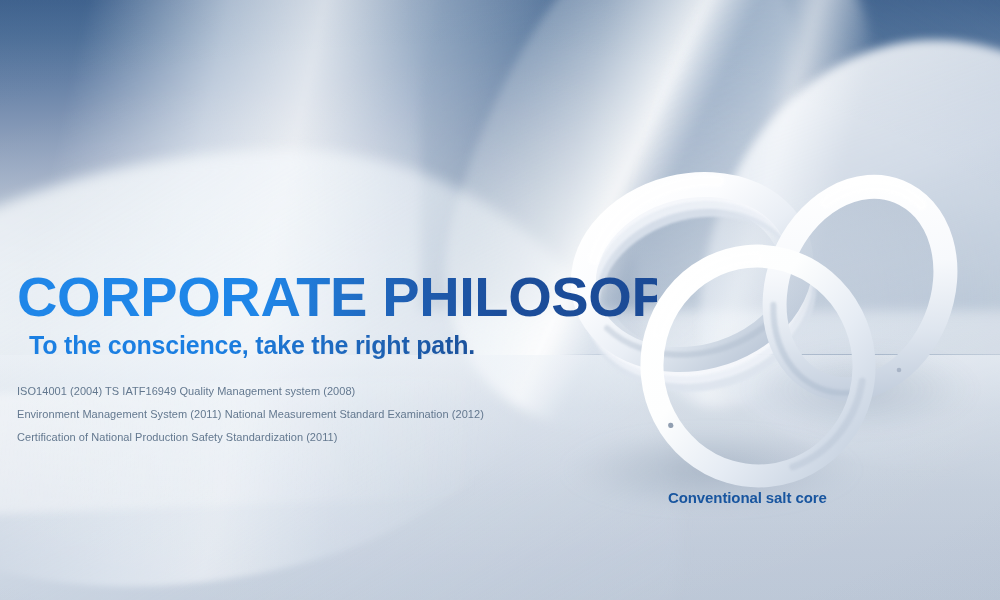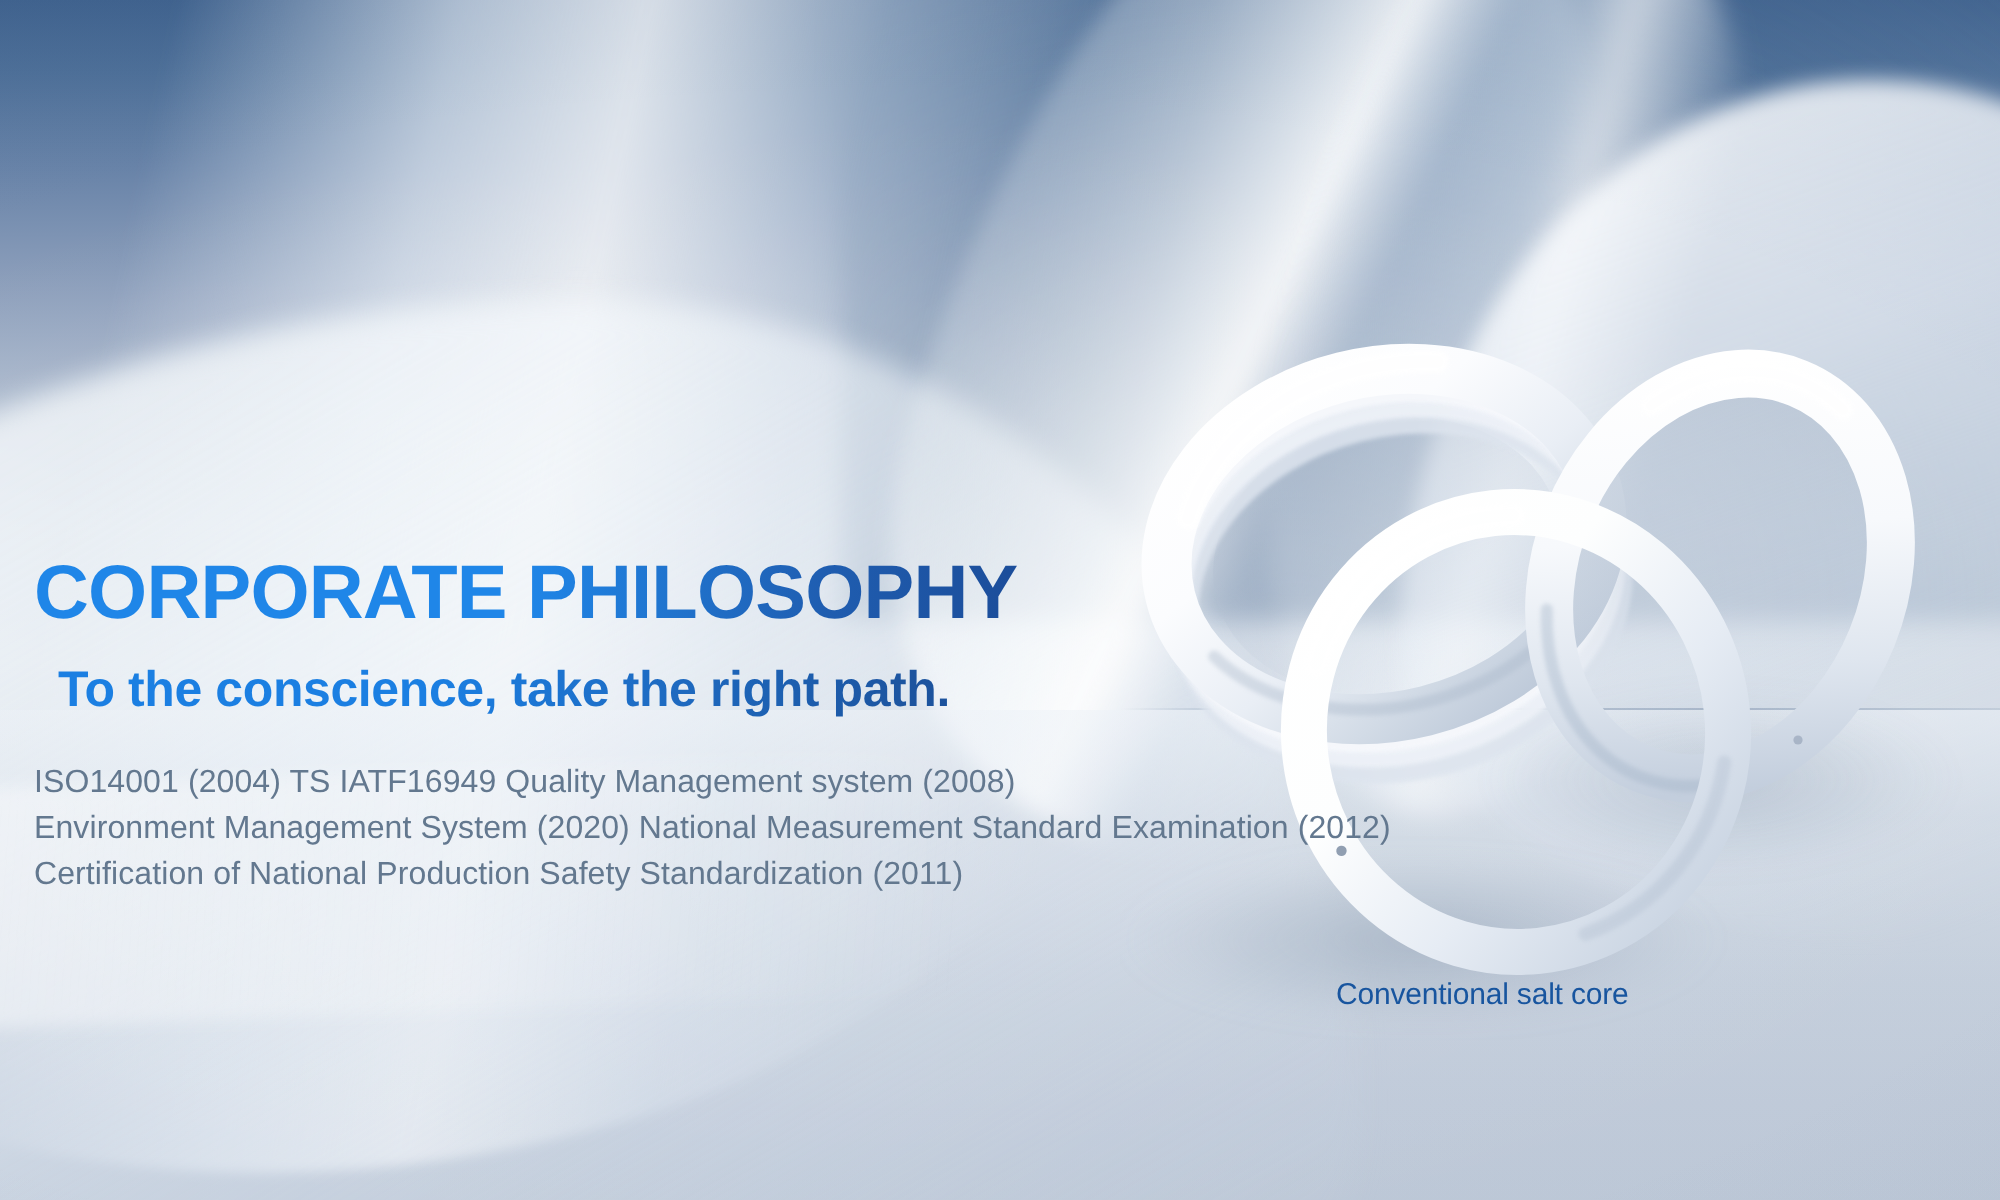--- a/index.html
+++ b/index.html
@@ -186,21 +186,21 @@
 
   
   #textblock {
     position: absolute;
     left: 17px;
     top: 272px;
     width: 640px;
   }
 
   .headline {
-    font-size: 38px;
+    font-size: 56px;
     line-height: 50px;
     font-weight: bold;
     letter-spacing: -0.4px;
     font-stretch: condensed;
     margin: 0;
     white-space: nowrap;
     background-image: linear-gradient(92deg,
         #1f86e8 0%,
         #1f86e8 38%,
         #2073cd 50%,
@@ -231,34 +231,34 @@
     -webkit-background-clip: text;
     background-clip: text;
     color: transparent;
     -webkit-text-fill-color: transparent;
   }
 
   #certs {
     margin-top: 20px;
   }
   .cert-line {
-    font-size: 16px;
+    font-size: 11px;
     line-height: 23px;
     color: #63788f;
     white-space: nowrap;
     letter-spacing: 0.05px;
   }
 
   
   #ring-caption {
     position: absolute;
     left: 668px;
     top: 489px;
     font-size: 15px;
-    font-weight: normal;
+    font-weight: bold;
     font-stretch: condensed;
     letter-spacing: -0.1px;
     color: #18559f;
     white-space: nowrap;
   }
 </style>
 </head>
 <body>
 
 <div id="banner">
@@ -354,20 +354,20 @@
 
       <circle cx="339" cy="230" r="2.3" fill="#8a99ae" opacity="0.55"></circle>
     </svg>
   </div>
 
   <div id="textblock">
     <div class="headline">CORPORATE PHILOSOPHY</div>
     <div class="subhead">To the conscience, take the right path.</div>
     <div id="certs">
       <div class="cert-line">ISO14001 (2004)  TS IATF16949 Quality Management system (2008)</div>
-      <div class="cert-line">Environment Management System (2020)    National Measurement Standard Examination (2012)</div>
+      <div class="cert-line">Environment Management System (2011)    National Measurement Standard Examination (2012)</div>
       <div class="cert-line">Certification of National Production Safety Standardization (2011)</div>
     </div>
   </div>
 
   <div id="ring-caption">Conventional salt core</div>
 
 </div>
 
 </body></html>

